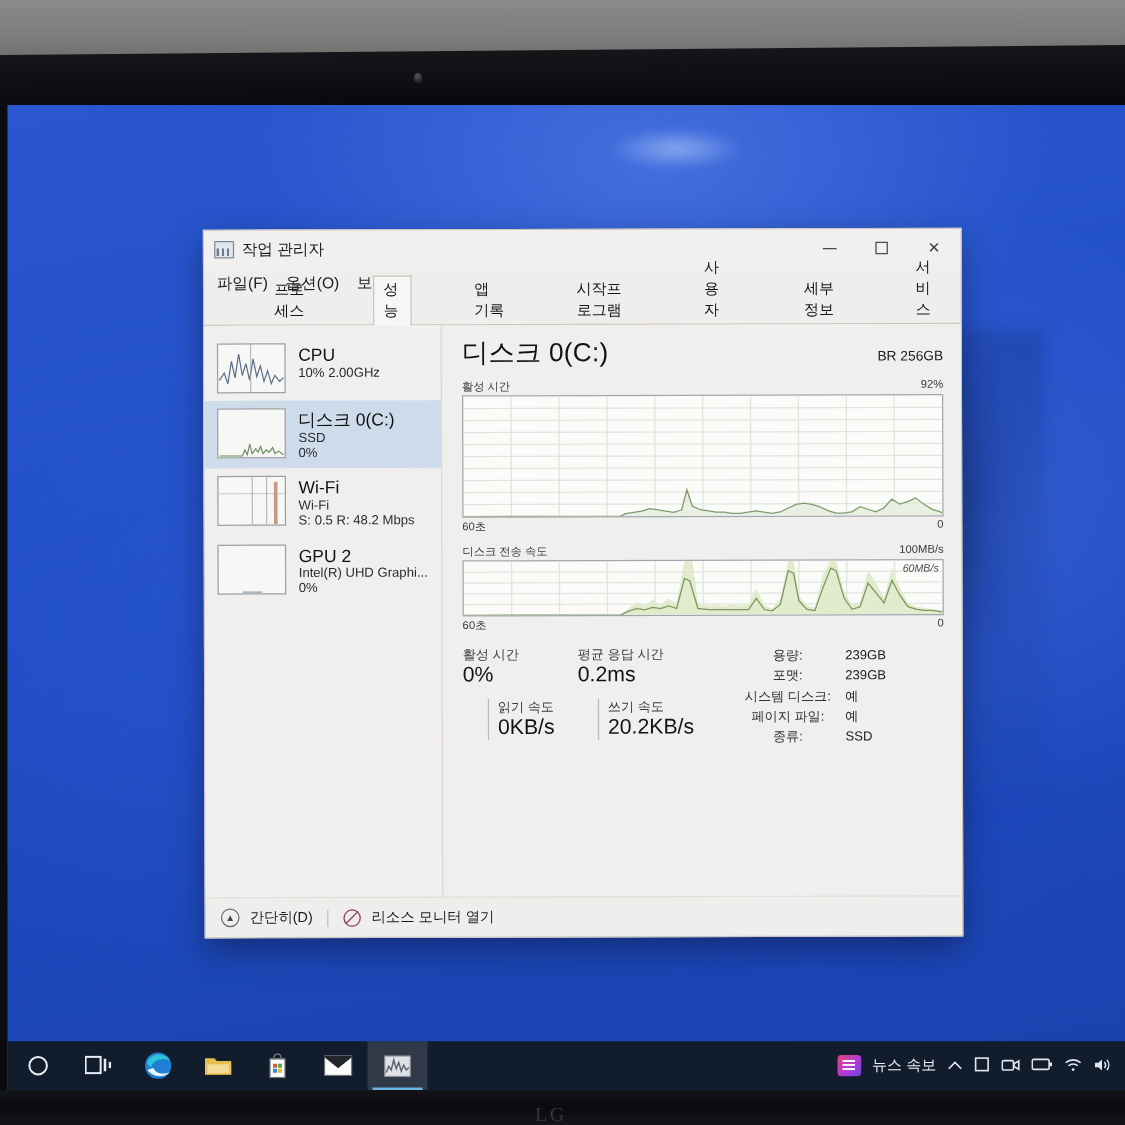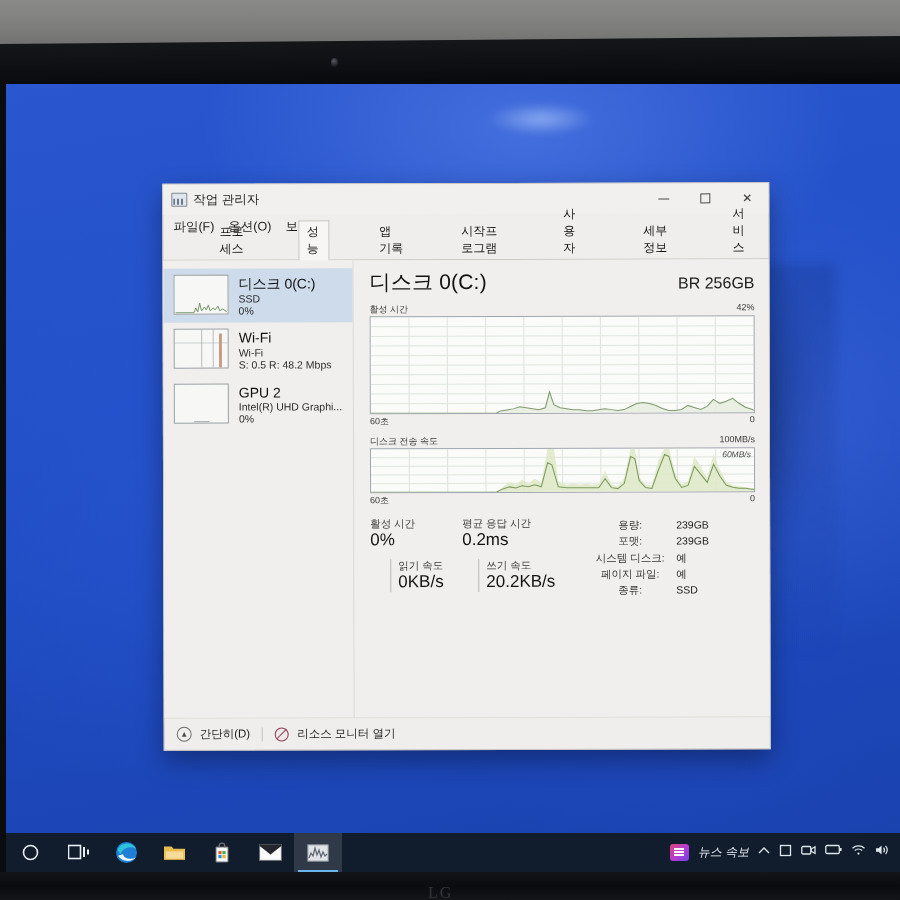--- a/index.html
+++ b/index.html
@@ -131,21 +131,21 @@
   }
   .mini svg { display: block; width: 100%; height: 100%; }
   .side-txt { line-height: 1.18; padding-top: 1px; }
   .side-name { font-size: 14px; color: #101010; }
   .side-sub { font-size: 10.5px; color: #2c2c2c; }
 
   
   .main { flex: 1; padding: 8px 14px 0 16px; min-width: 0; display: flex; flex-direction: column; }
   .main-head { display: flex; align-items: baseline; }
   .main-title { font-size: 21px; font-weight: 400; color: #111; letter-spacing: .2px; }
-  .main-model { margin-left: auto; font-size: 16px; color: #1b1b1b; }
+  .main-model { margin-left: auto; font-size: 11px; color: #1b1b1b; }
 
   .g-lbl { display: flex; font-size: 9px; color: #3a3a3a; margin-top: 7px; }
   .g-lbl .r { margin-left: auto; }
   .g-foot { display: flex; font-size: 9px; color: #3a3a3a; margin-top: 1px; }
   .g-foot .r { margin-left: auto; }
 
   .graph { border: 1px solid #9fa6ad; background: #fbfbf9; position: relative; }
   .graph svg { display: block; width: 100%; height: 100%; }
   .g1 { height: 98px; }
   .g2 { height: 45px; }
@@ -196,21 +196,21 @@
   .tb-left { display: flex; align-items: center; height: 39px; }
   .tb-btn {
     width: 48px; height: 39px; display: flex; align-items: center; justify-content: center;
     position: relative;
   }
   .tb-btn.active { background: rgba(255,255,255,.13); }
   .tb-btn.active::after {
     content: ""; position: absolute; left: 4px; right: 4px; bottom: 0; height: 2px;
     background: #6ab6e8;
   }
-  .tb-right { margin-left: auto; display: flex; align-items: flex-start; gap: 9px; padding-right: 10px; font-style: italic; }
+  .tb-right { margin-left: auto; display: flex; align-items: center; gap: 9px; padding-right: 10px; }
   .news-ico {
     width: 19px; height: 17px; border-radius: 3px;
     background: linear-gradient(135deg, #e0457b 0%, #b43bd6 55%, #6d46e0 100%);
     position: relative;
   }
   .news-ico::after {
     content: ""; position: absolute; left: 4px; top: 4px; width: 10px; height: 9px;
     background: repeating-linear-gradient(180deg, #fff 0 1.6px, transparent 1.6px 3.2px);
     opacity: .95;
   }
@@ -259,20 +259,32 @@
         <div class="tab">시작프로그램</div>
         <div class="tab">사용자</div>
         <div class="tab">세부 정보</div>
         <div class="tab">서비스</div>
       </div>
 
       <div class="tm-body">
 
         <div class="side">
 
+          <div class="side-item">
+            <div class="mini">
+              <svg viewBox="0 0 55 40" preserveAspectRatio="none">
+                <polyline points="1,30 5,24 8,33 11,14 14,28 17,8 20,26 23,16 26,30 29,12 32,27 35,18 38,31 41,22 44,33 47,26 51,31 54,28" fill="none" stroke="#5b6f86" stroke-width="1"></polyline>
+                <line x1="27" y1="0" x2="27" y2="40" stroke="#9aa0a6" stroke-width=".7"></line>
+              </svg>
+            </div>
+            <div class="side-txt">
+              <div class="side-name">CPU</div>
+              <div class="side-sub">10% 2.00GHz</div>
+            </div>
+          </div>
 
 
           <div class="side-item sel">
             <div class="mini">
               <svg viewBox="0 0 55 40" preserveAspectRatio="none">
                 <polyline points="1,39 20,39 22,34 24,38 26,29 28,37 31,33 33,36 35,31 37,37 40,34 42,36 45,32 47,37 50,35 54,38" fill="none" stroke="#6b8f5e" stroke-width="1"></polyline>
               </svg>
             </div>
             <div class="side-txt">
               <div class="side-name">디스크 0(C:)</div>
@@ -312,21 +324,21 @@
         </div>
 
         <div class="main">
           <div class="main-head">
             <div class="main-title">디스크 0(C:)</div>
             <div class="main-model">BR 256GB</div>
           </div>
 
           <div class="g-lbl">
             <span>활성 시간</span>
-            <span class="r">42%</span>
+            <span class="r">92%</span>
           </div>
           <div class="graph g1">
             <svg viewBox="0 0 360 96" preserveAspectRatio="none">
               <g stroke="#dfe6dd" stroke-width="1">
                 <line x1="36" y1="0" x2="36" y2="96"></line>
                   <line x1="72" y1="0" x2="72" y2="96"></line>
                 <line x1="108" y1="0" x2="108" y2="96"></line>
                   <line x1="144" y1="0" x2="144" y2="96"></line>
                 <line x1="180" y1="0" x2="180" y2="96"></line>
                   <line x1="216" y1="0" x2="216" y2="96"></line>

